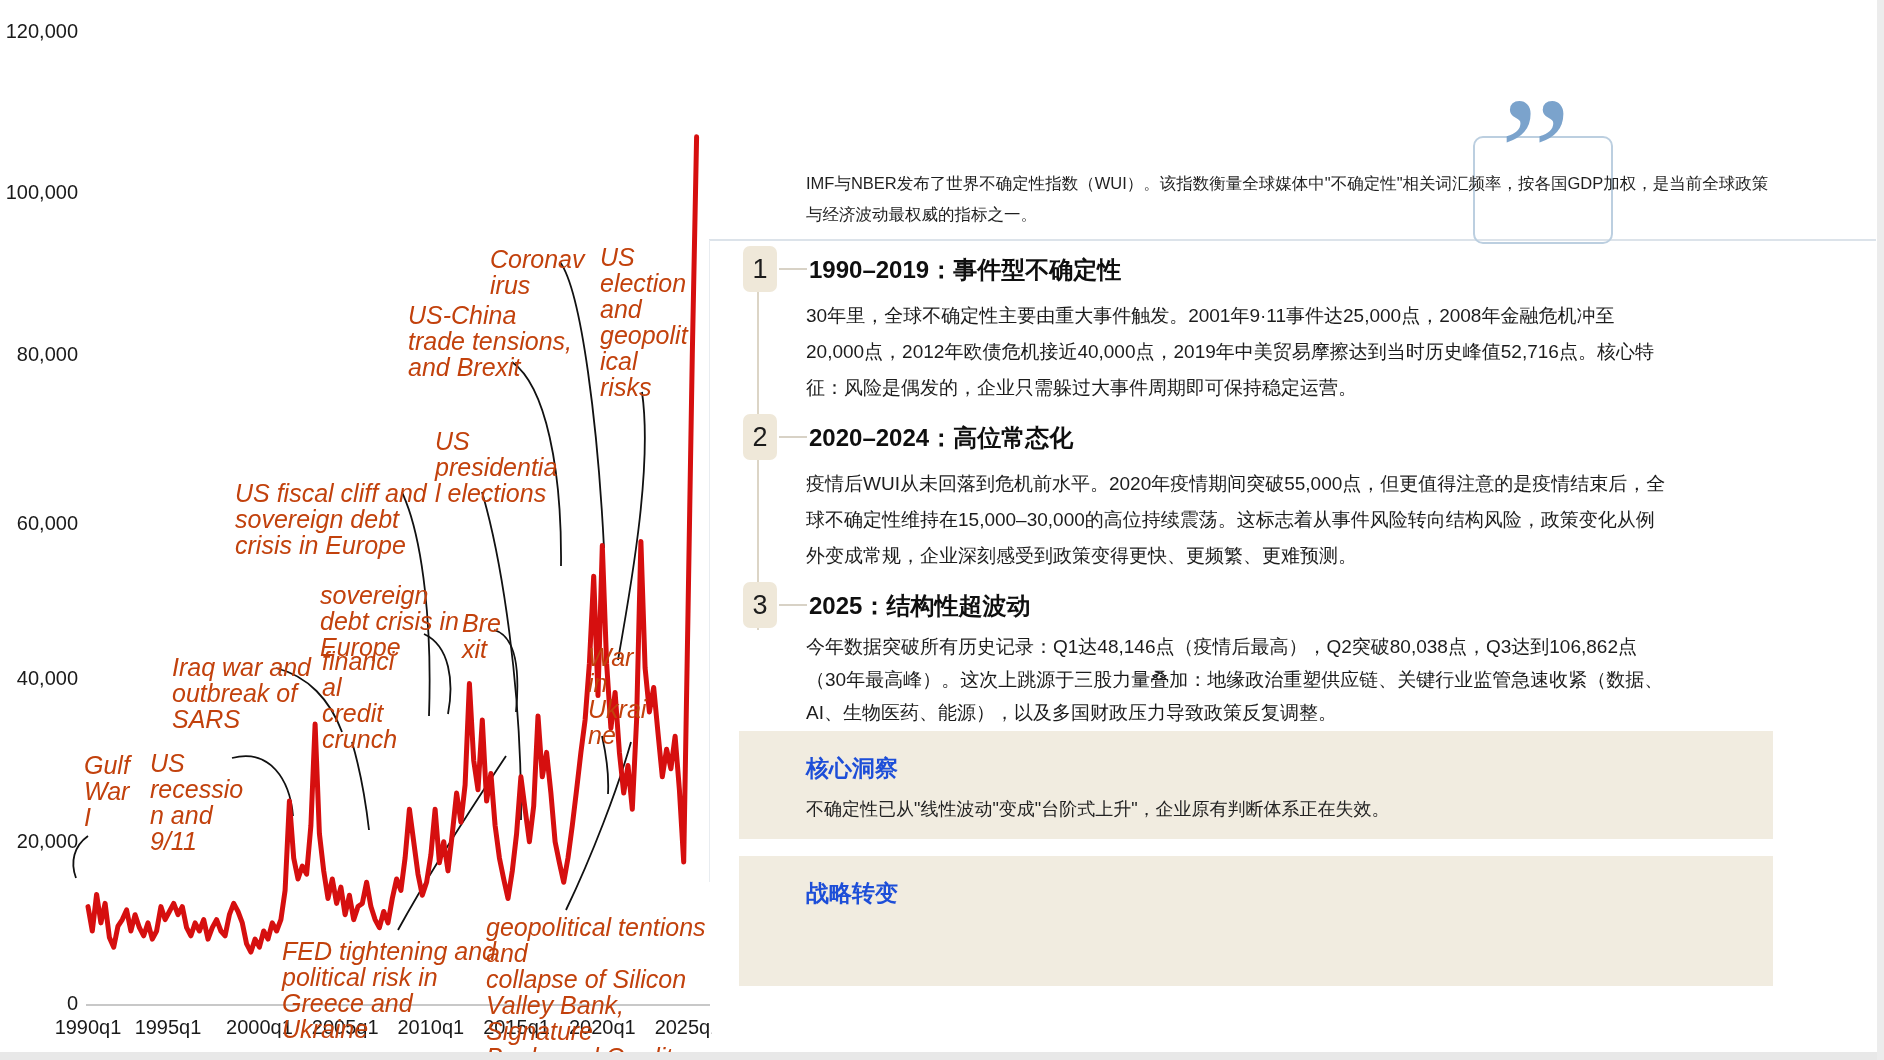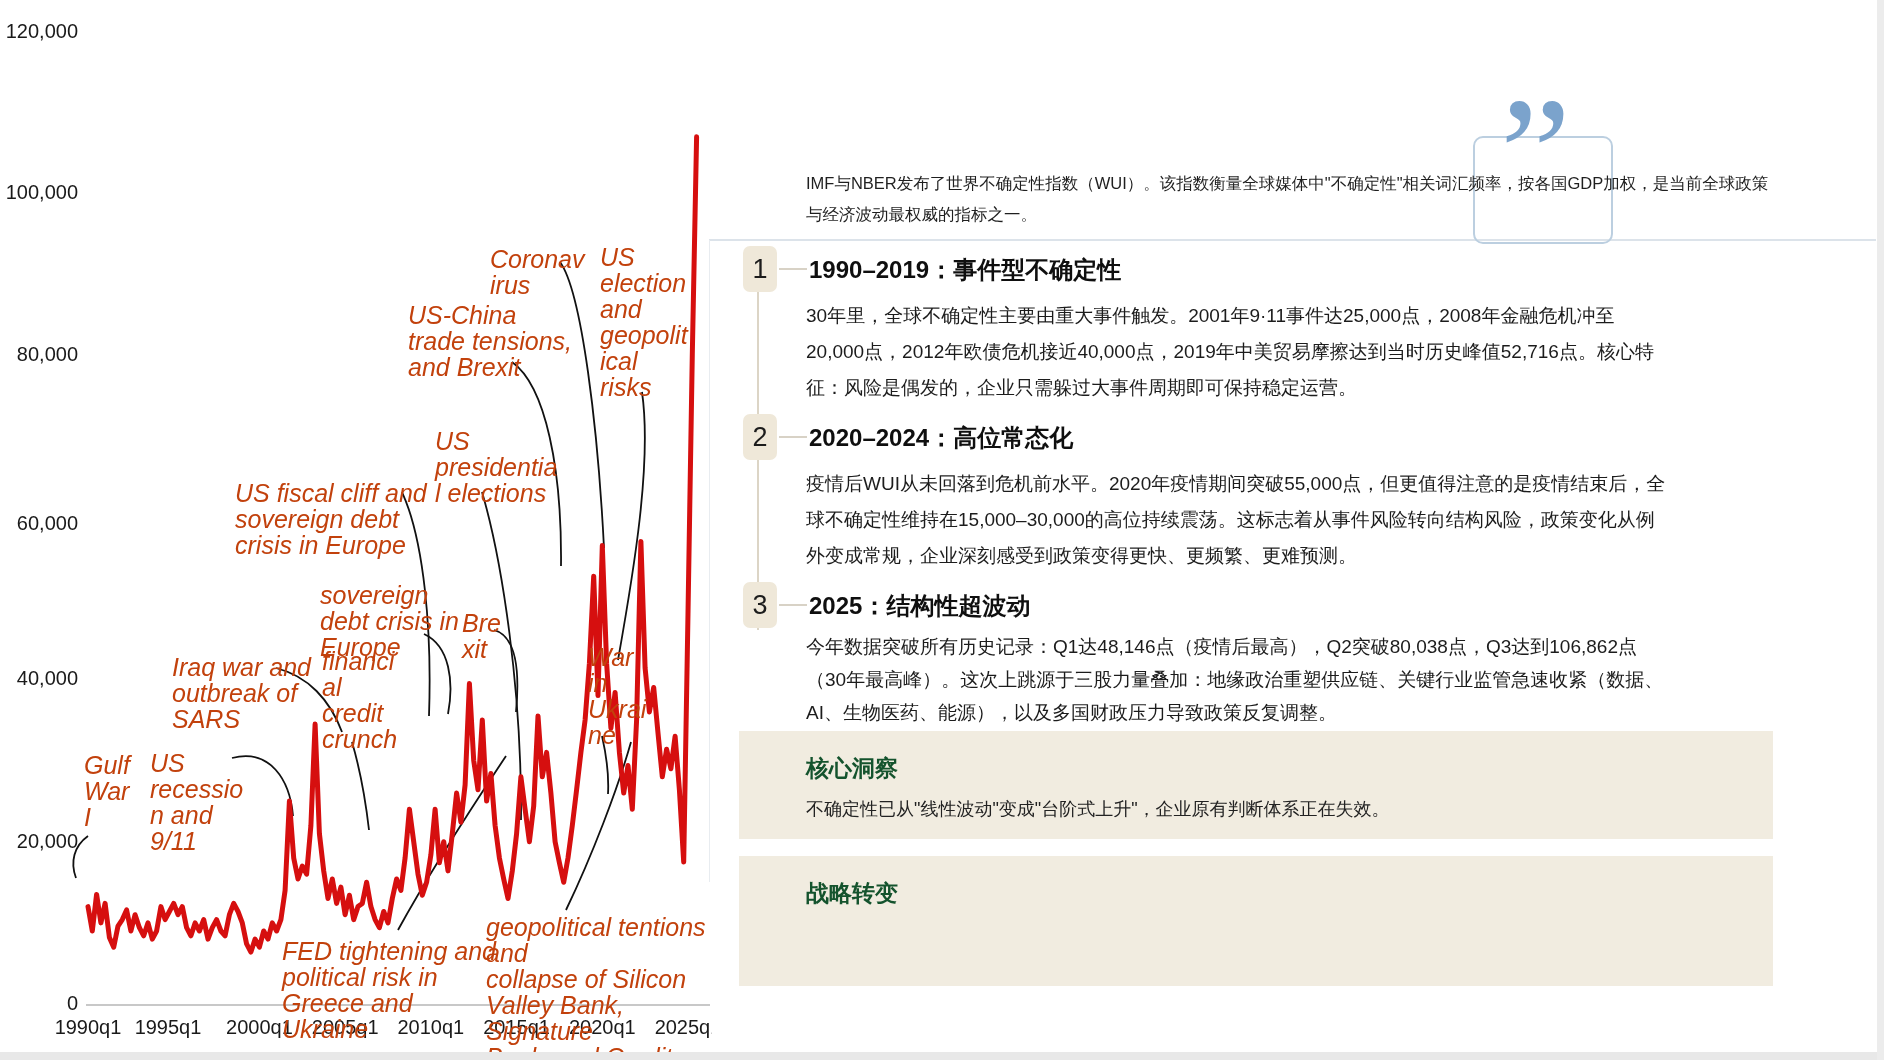--- a/index.html
+++ b/index.html
@@ -24,21 +24,21 @@
   .section{position:absolute;left:743px;width:1040px;z-index:1;}
   .badge{position:absolute;left:0;top:0;width:34px;height:46px;border-radius:7px;background:#efe8d9;
          display:flex;align-items:center;justify-content:center;font-size:27px;color:#1c1c1c;z-index:2;}
   .badge-link{position:absolute;left:36px;top:22px;width:28px;height:2px;background:#d8d2c6;}
   .s-head{position:absolute;left:66px;top:8px;font-size:24px;font-weight:600;color:#0f0f0f;white-space:nowrap;}
   .s-body{position:absolute;left:63px;width:860px;font-size:19px;line-height:36px;color:#1c1c1c;}
   .s1 .s-body{top:52px;}
   .s2 .s-body{top:52px;}
   .s3 .s-body{top:48px;line-height:33px;}
   .ibox{position:absolute;left:739px;width:1034px;background:#f1ece0;}
-  .ibox-title{position:absolute;left:67px;top:22px;font-size:23px;font-weight:600;color:#14532d;}
+  .ibox-title{position:absolute;left:67px;top:22px;font-size:23px;font-weight:600;color:#1d4ed8;}
   .ibox-body{position:absolute;left:67px;top:66px;width:920px;font-size:18px;color:#222;}
   #box-insight{top:731px;height:108px;}
   #box-strategy{top:856px;height:130px;}
   #bottom-bar{left:0;top:1052px;width:1884px;height:8px;background:#e8e8e8;}
   #right-bar{left:1877px;top:0;width:7px;height:1060px;background:#ececec;}
 </style>
 </head>
 <body>
 
 <div id="stage">

